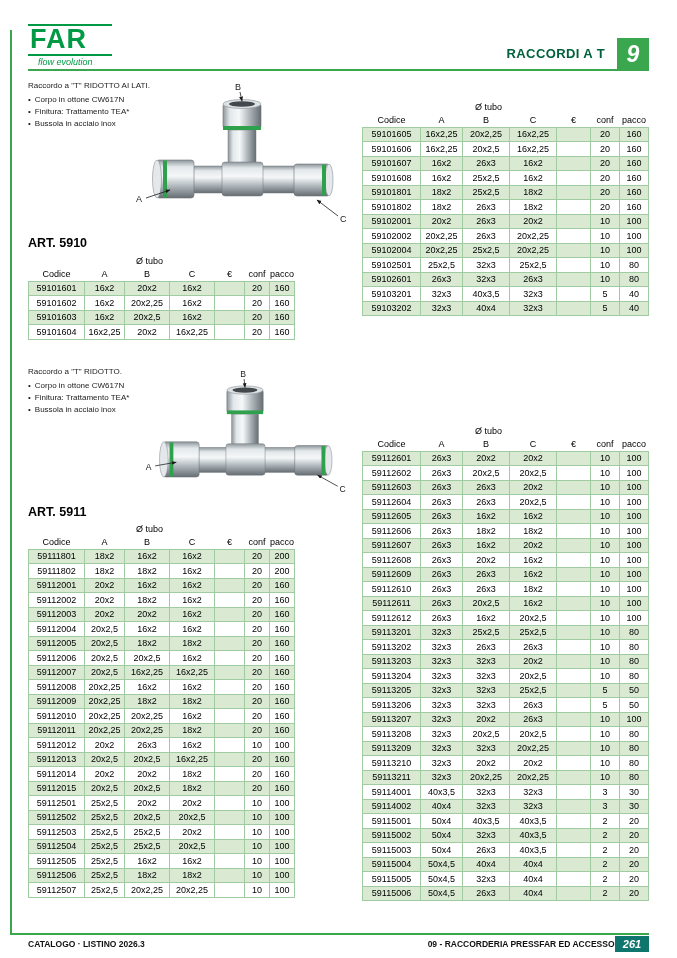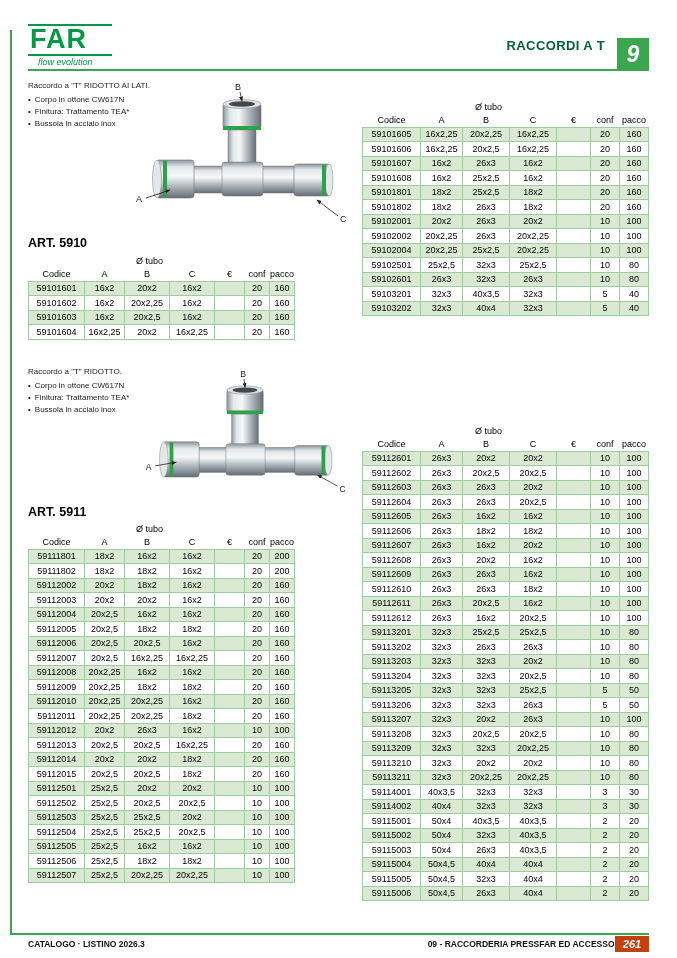--- a/index.html
+++ b/index.html
@@ -10,21 +10,21 @@
   
   .left-rule { position:absolute; left:10px; top:30px; width:2px; height:903px; background:#3aa74e; }
 
   
   .logo { position:absolute; left:28px; top:24px; width:84px; }
   .logo-line { height:2px; background:#009a44; }
   .logo-far { color:#009a44; font-size:27px; font-weight:bold; line-height:1.0; letter-spacing:1px; padding-left:2px; }
   .logo-tag { color:#009a44; font-size:9px; font-style:italic; padding-left:10px; margin-top:1px; border-top:2px solid #009a44; padding-top:1px; }
 
   
-  .header-right { position:absolute; right:28px; top:38px; height:32px; display:flex; align-items:flex-start; }
+  .header-right { position:absolute; right:28px; top:38px; height:32px; display:flex; align-items:flex-end; }
   .header-title { color:#00613d; font-weight:bold; font-size:13px; letter-spacing:0.4px; margin-right:12px; padding-bottom:9px; }
   .chapter-box { width:32px; height:32px; background:#3aa74e; color:#fff; font-size:23px; font-weight:bold; font-style:italic; display:flex; align-items:center; justify-content:center; }
   .header-rule { position:absolute; left:28px; right:28px; top:69px; height:2px; background:#3aa74e; }
 
   
   .desc { position:absolute; width:155px; color:#1a1a1a; }
   .desc-title { font-size:8px; margin-bottom:3px; line-height:1.4; }
   .bullet { display:flex; gap:4px; font-size:8px; line-height:1.5; }
   .bullet .dot { flex:0 0 auto; }
 
@@ -48,21 +48,21 @@
   .ptable thead th { font-size:9px; font-weight:normal; text-align:center; height:13px; vertical-align:middle; border:none; background:#fff; }
   .ptable thead tr.otubo-row th { height:14px; }
   .ptable tbody td { border:1px solid #a0cba0; font-size:9px; text-align:center; height:14.5px; padding:0 2px; overflow:hidden; white-space:nowrap; }
   .ptable tbody tr:nth-child(odd) td { background:#d9e9d2; }
   .ptable tbody tr:nth-child(even) td { background:#ffffff; }
 
   
   .footer-rule { position:absolute; left:10px; right:28px; top:933px; height:2px; background:#3aa74e; }
   .footer-left { position:absolute; left:28px; top:939px; font-size:8.5px; font-weight:bold; color:#111; }
   .footer-right { position:absolute; right:54px; top:939px; font-size:8.5px; font-weight:bold; color:#111; }
-  .page-box { position:absolute; right:28px; top:936px; width:34px; height:16px; background:#c2410c; color:#fff; font-size:11px; font-weight:bold; font-style:italic; display:flex; align-items:center; justify-content:center; }
+  .page-box { position:absolute; right:28px; top:936px; width:34px; height:16px; background:#0f766e; color:#fff; font-size:11px; font-weight:bold; font-style:italic; display:flex; align-items:center; justify-content:center; }
 </style>
 </head>
 <body>
 
 <div class="page">
 
   <div class="left-rule"></div>
 
   <div class="logo">
     <div class="logo-line"></div>
@@ -420,20 +420,29 @@
         <tr>
           <td>59111802</td>
           <td>18x2</td>
           <td>18x2</td>
           <td>16x2</td>
           <td></td>
           <td>20</td>
           <td>200</td>
         </tr>
         <tr>
+          <td>59112001</td>
+          <td>20x2</td>
+          <td>16x2</td>
+          <td>16x2</td>
+          <td></td>
+          <td>20</td>
+          <td>160</td>
+        </tr>
+        <tr>
           <td>59112002</td>
           <td>20x2</td>
           <td>18x2</td>
           <td>16x2</td>
           <td></td>
           <td>20</td>
           <td>160</td>
         </tr>
         <tr>
           <td>59112003</td>

